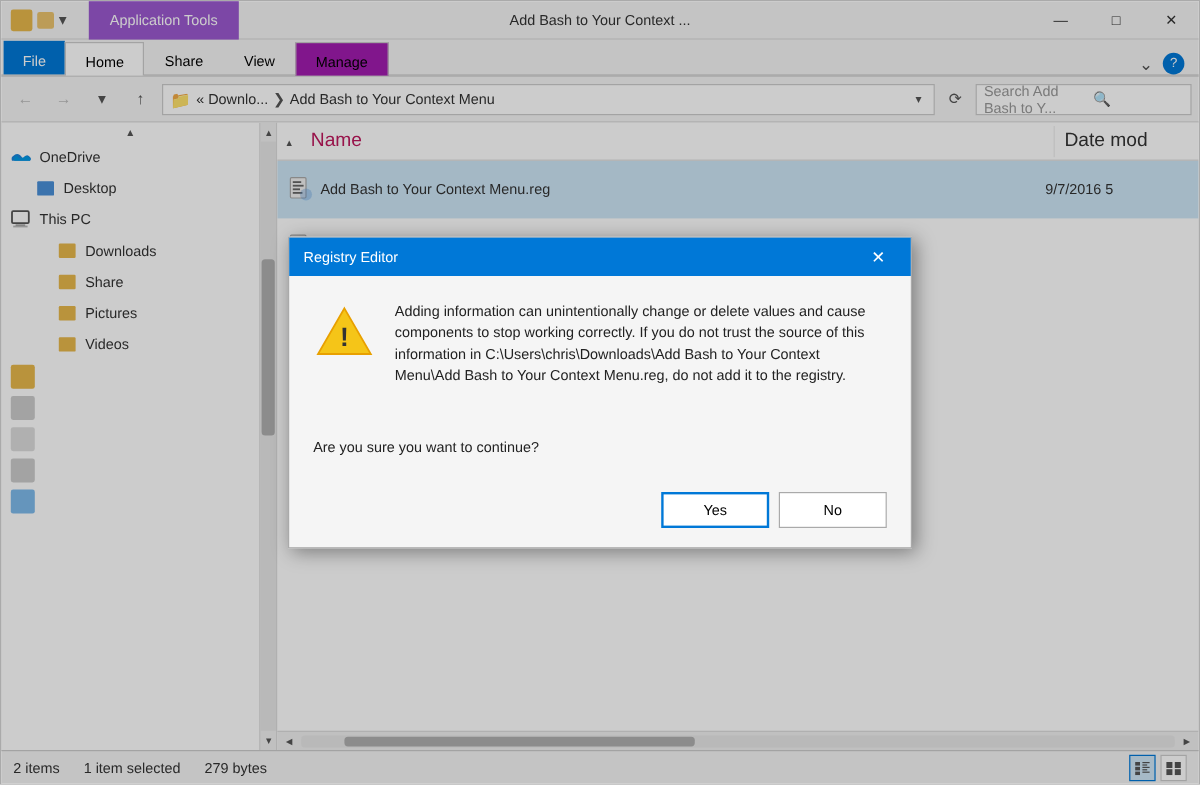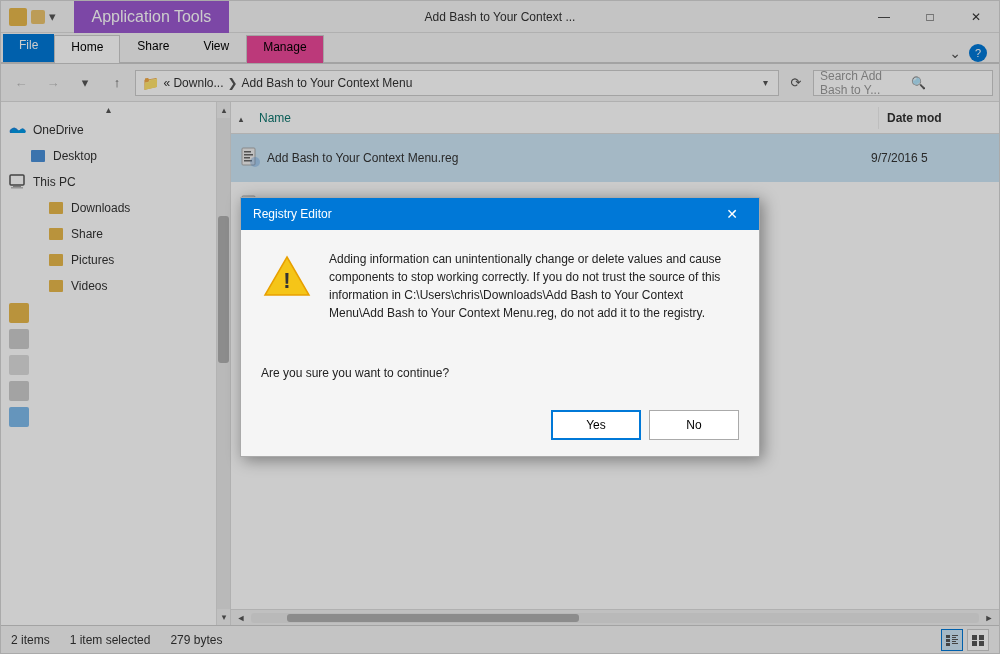--- a/index.html
+++ b/index.html
@@ -49,21 +49,21 @@
       width: 14px;
       height: 14px;
       background: #e8b84b;
       border-radius: 2px;
       opacity: 0.8;
     }
     .title-bar-tab {
       background: #9b59d0;
       color: #fff;
       padding: 6px 18px;
-      font-size: 16px;
+      font-size: 12px;
       height: 32px;
       display: flex;
       align-items: center;
       margin-left: 10px;
     }
     .title-bar-title {
       flex: 1;
       text-align: center;
       font-size: 12px;
       color: #333;
@@ -99,39 +99,39 @@
       height: 30px;
       padding: 0 2px;
       border-bottom: 1px solid #ccc;
     }
     .ribbon-tab {
       padding: 4px 16px;
       font-size: 12px;
       cursor: pointer;
       height: 28px;
       display: flex;
-      align-items: flex-start;
+      align-items: flex-end;
       border: 1px solid transparent;
       border-bottom: none;
     }
     .ribbon-tab.active {
       background: #fff;
       border-color: #ccc;
       border-bottom-color: #fff;
       margin-bottom: -1px;
       z-index: 1;
     }
     .ribbon-tab.file {
       background: #0078d7;
       color: #fff;
       border: none;
       height: 28px;
     }
     .ribbon-tab.manage {
-      background: #ec4899;
+      background: #a21caf;
       border-color: #ccc;
       border-bottom-color: #fff;
       margin-bottom: -1px;
       z-index: 1;
     }
     .ribbon-chevron {
       margin-left: auto;
       padding: 0 10px;
       display: flex;
       align-items: center;
@@ -269,31 +269,31 @@
     .file-list-header {
       display: flex;
       align-items: center;
       border-bottom: 1px solid #ddd;
       background: #fff;
       height: 32px;
     }
     .col-name {
       flex: 1;
       padding: 4px 8px;
-      font-size: 12px;
+      font-size: 16px;
       font-weight: normal;
-      color: #0f766e;
+      color: #be185d;
       border-right: 1px solid #eee;
       cursor: pointer;
     }
     .col-date {
       width: 120px;
       padding: 4px 8px;
-      font-size: 12px;
-      font-weight: bold;
+      font-size: 16px;
+      font-weight: normal;
       color: #333;
       overflow: hidden;
     }
     .file-items {
       flex: 1;
       overflow-y: auto;
     }
     .file-item {
       display: flex;
       align-items: center;

